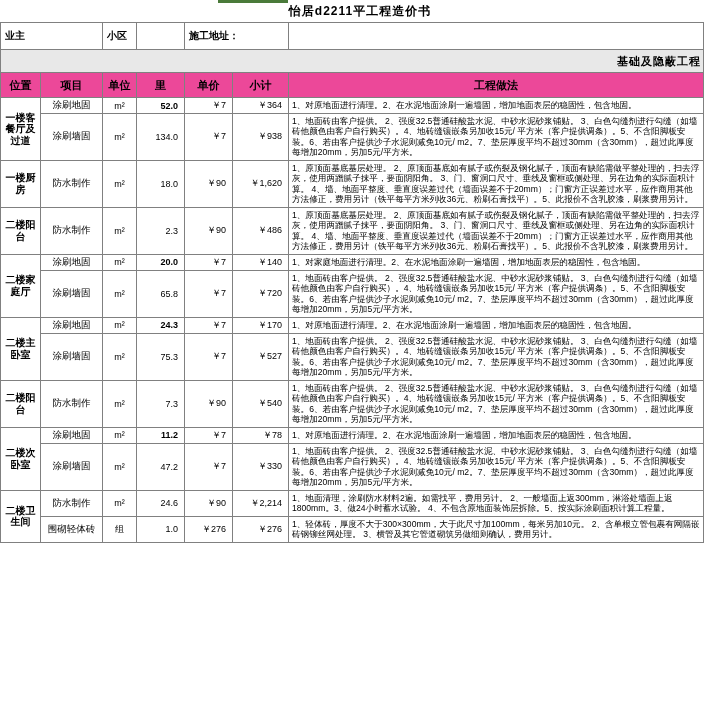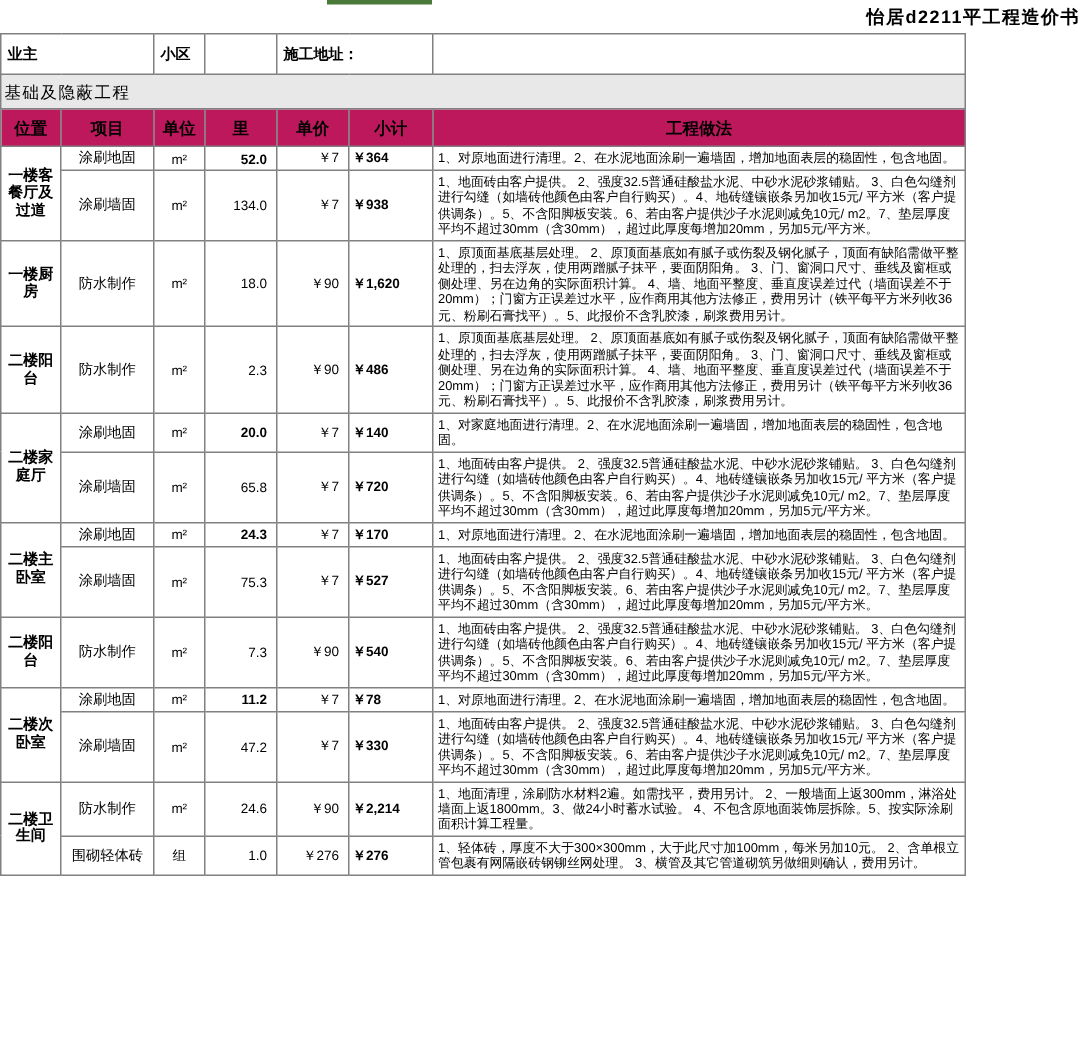--- a/index.html
+++ b/index.html
@@ -1,30 +1,30 @@
 <!DOCTYPE html>
 <html><head>
 <meta charset="utf-8">
 <style>
   html,body{margin:0;padding:0;background:#fff;}
   body{width:720px;font-family:"Liberation Sans","DejaVu Sans",sans-serif;color:#000;}
   .page{width:720px;position:relative;}
-  .title-row{height:22px;display:flex;align-items:center;justify-content:flex-end;}
+  .title-row{height:22px;display:flex;align-items:center;justify-content:center;}
   .title-row .title{font-size:12px;font-weight:bold;letter-spacing:1px;}
   .green-mark{position:absolute;left:218px;top:0;width:70px;height:3px;background:#4a7a3a;}
-  table{border-collapse:collapse;width:644px;table-layout:fixed;}
+  table{border-collapse:collapse;width:704px;table-layout:fixed;}
   td,th{border:1px solid #808080;font-size:9px;vertical-align:middle;padding:1px 2px;}
   .c-item{width:60px;text-align:center;font-size:9.5px;font-family:Liberation Serif, serif;}
   .c-unit{width:34px;text-align:center;}
   .c-qty{width:46px;text-align:right;padding-right:6px;}
   .c-price{width:46px;text-align:right;padding-right:6px;}
-  .c-sub{width:54px;text-align:left;padding-right:6px;font-weight:bold;}
+  .c-sub{width:54px;text-align:right;padding-right:6px;}
   .c-desc{text-align:left;line-height:1.22;font-size:8.6px;padding:2px 3px;margin-left:33px;}
-  .hdr td{background:#be185d;text-align:center;font-weight:bold;font-size:11px;height:22px;}
-  .section td{background:#e8e8e8;text-align:left;font-weight:normal;font-size:11px;height:20px;letter-spacing:1px;}
+  .hdr td{background:#ec4899;text-align:center;font-weight:bold;font-size:11px;height:22px;}
+  .section td{background:#e8e8e8;text-align:right;font-weight:bold;font-size:11px;height:20px;letter-spacing:1px;}
   .toprow td{height:24px;font-size:10px;}
   .toprow .lbl{text-align:left;font-weight:bold;padding-left:4px;}
   .bold{font-weight:bold;}
   .pos-cell{font-weight:bold;font-size:10px;text-align:center;line-height:1.15;margin-left:20px;}
   .num{font-family:"Liberation Sans",sans-serif;}
 </style>
 </head>
 <body>
 
 <div class="page">

